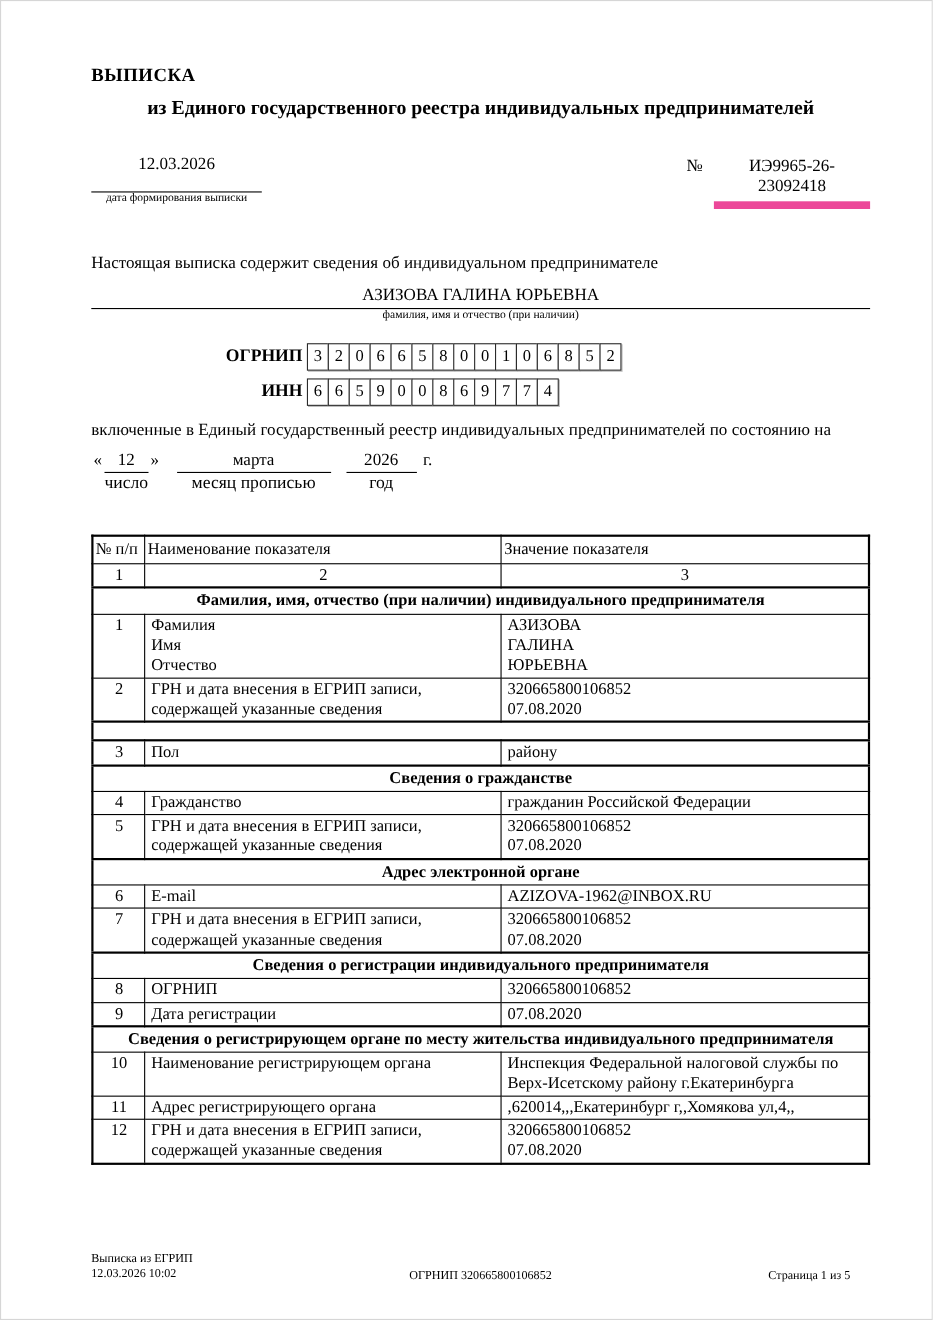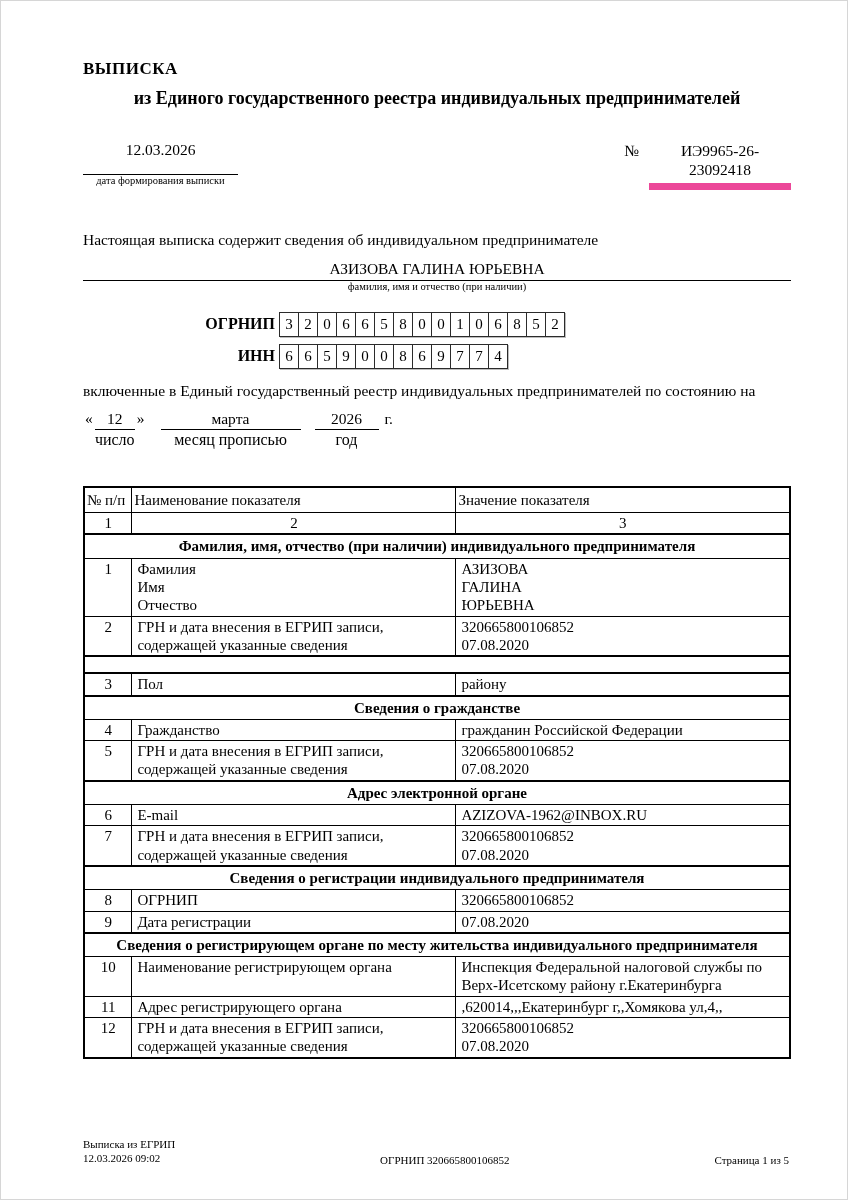--- a/index.html
+++ b/index.html
@@ -77,21 +77,21 @@
   .registry tr.section td {
     font-weight:bold; text-align:center;
     border-top:2px solid #000;
     padding:2px 8px;
   }
   .registry tr.spacer td { border-top:2px solid #000; border-bottom:2px solid #000; height:17px; }
   .registry td.num { text-align:center; }
   .registry td.pre { white-space:pre-line; }
 
   .footer {
-    position:absolute; left:82px; right:58px; top:1136px;
+    position:absolute; left:82px; right:74px; top:1136px;
     display:flex; justify-content:space-between; align-items:flex-end;
     font-size:11px;
   }
   .footer .fl { text-align:left; line-height:1.3; }
   .footer .fc { text-align:center; }
   .footer .fr { text-align:right; }
 </style>
 </head>
 <body>
 
@@ -287,18 +287,18 @@
             <td class="pre">320665800106852
 07.08.2020</td>
           </tr>
         </tbody>
     </table>
   </div>
 
   <div class="footer">
     <div class="fl">
       <div>Выписка из ЕГРИП</div>
-      <div>12.03.2026 09:02</div>
+      <div>12.03.2026 10:02</div>
     </div>
     <div class="fc">ОГРНИП 320665800106852</div>
     <div class="fr">Страница 1 из 5</div>
   </div>
 </div>
 
 </body></html>

